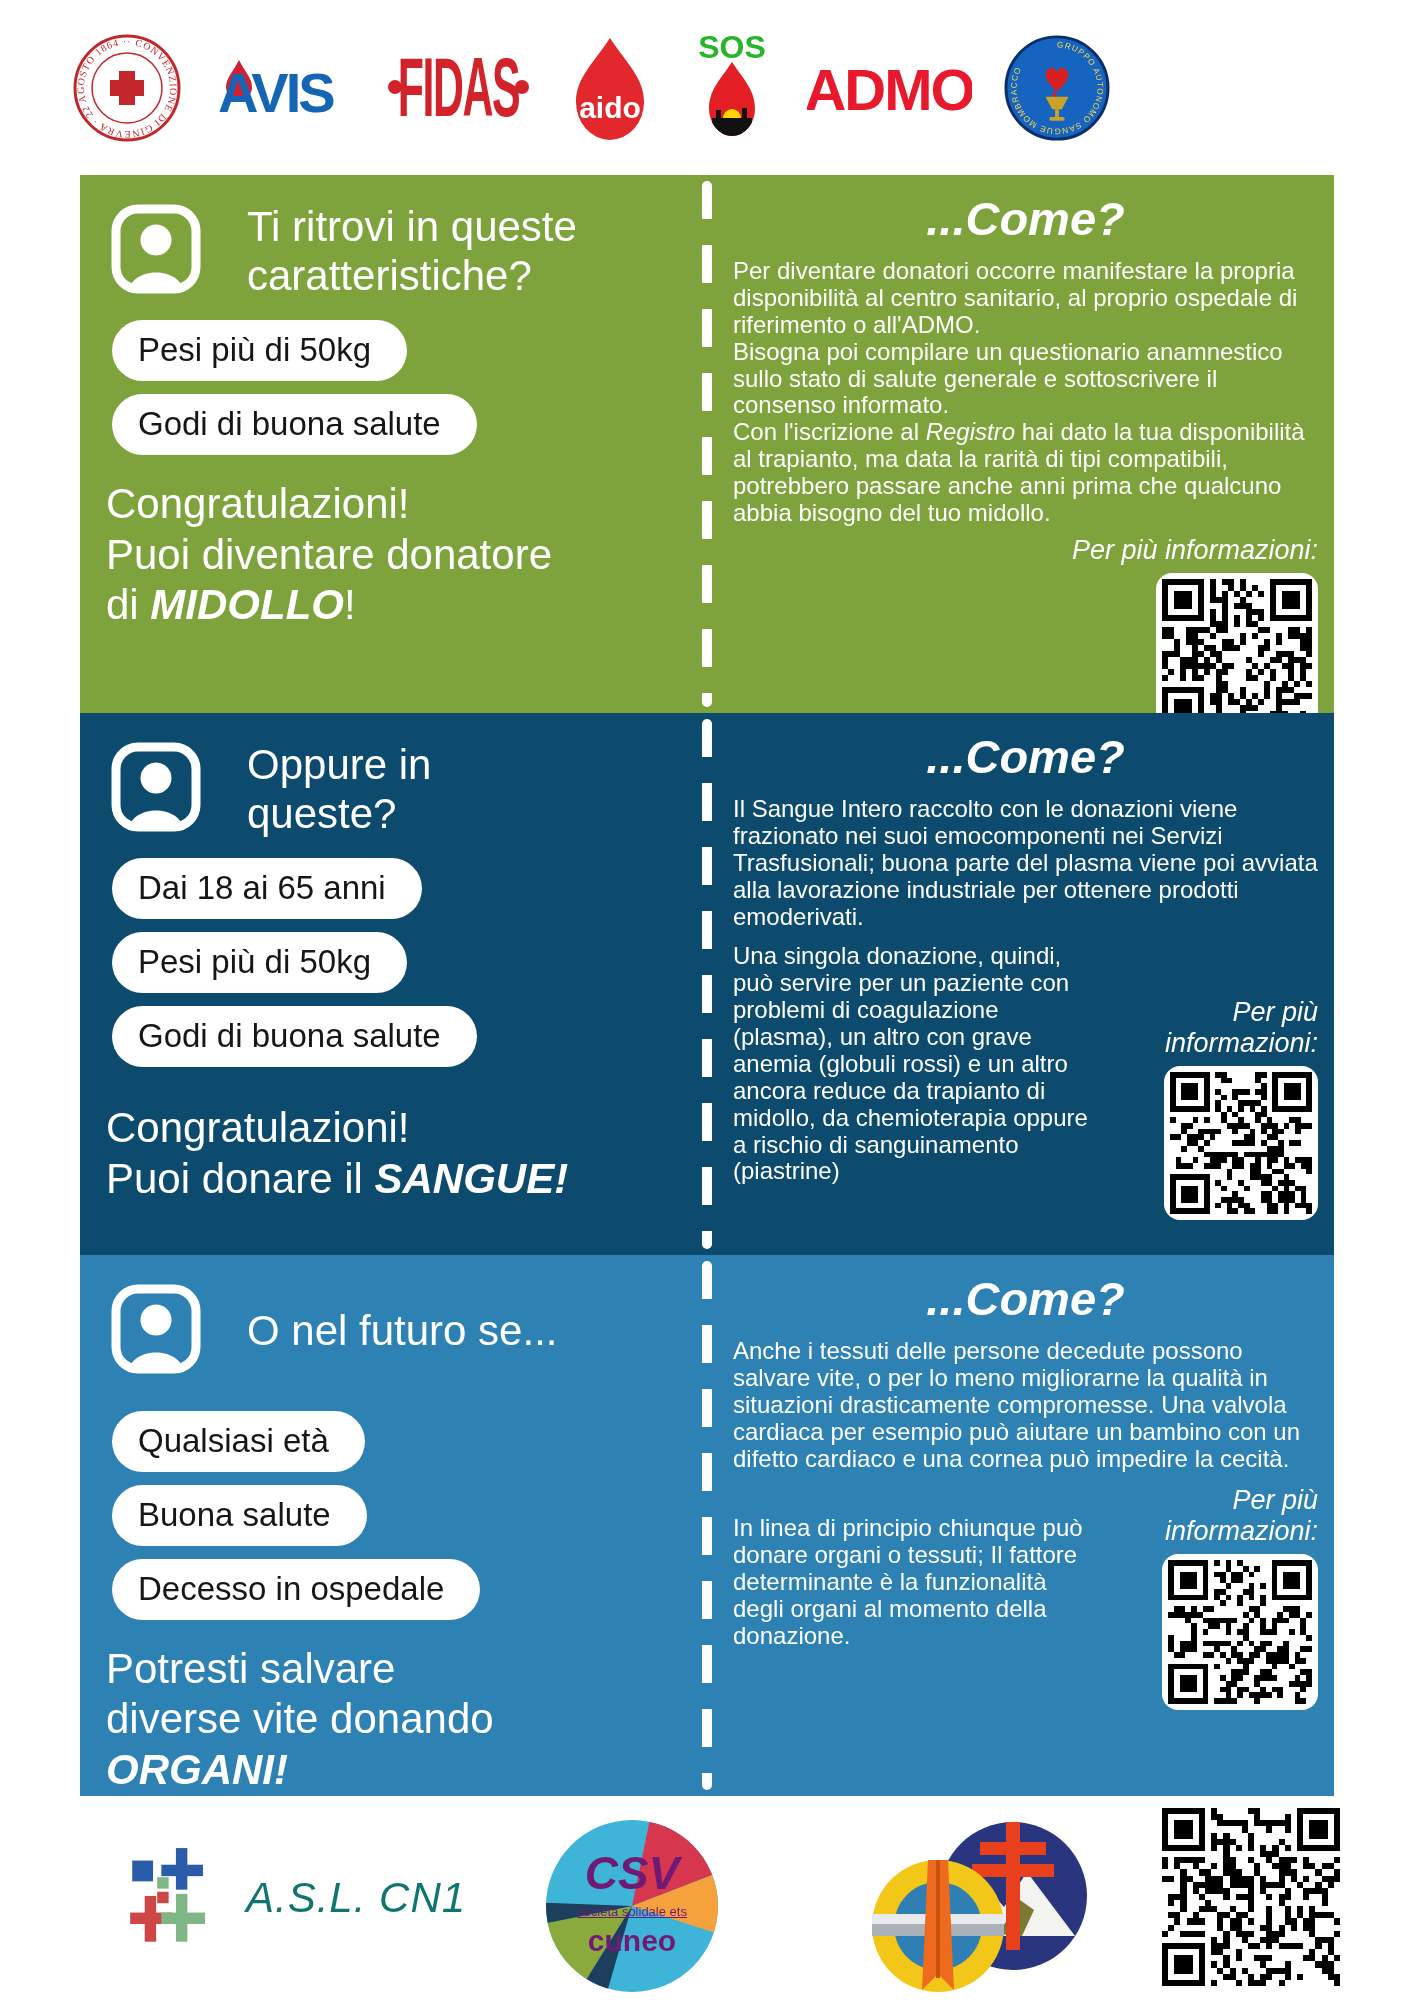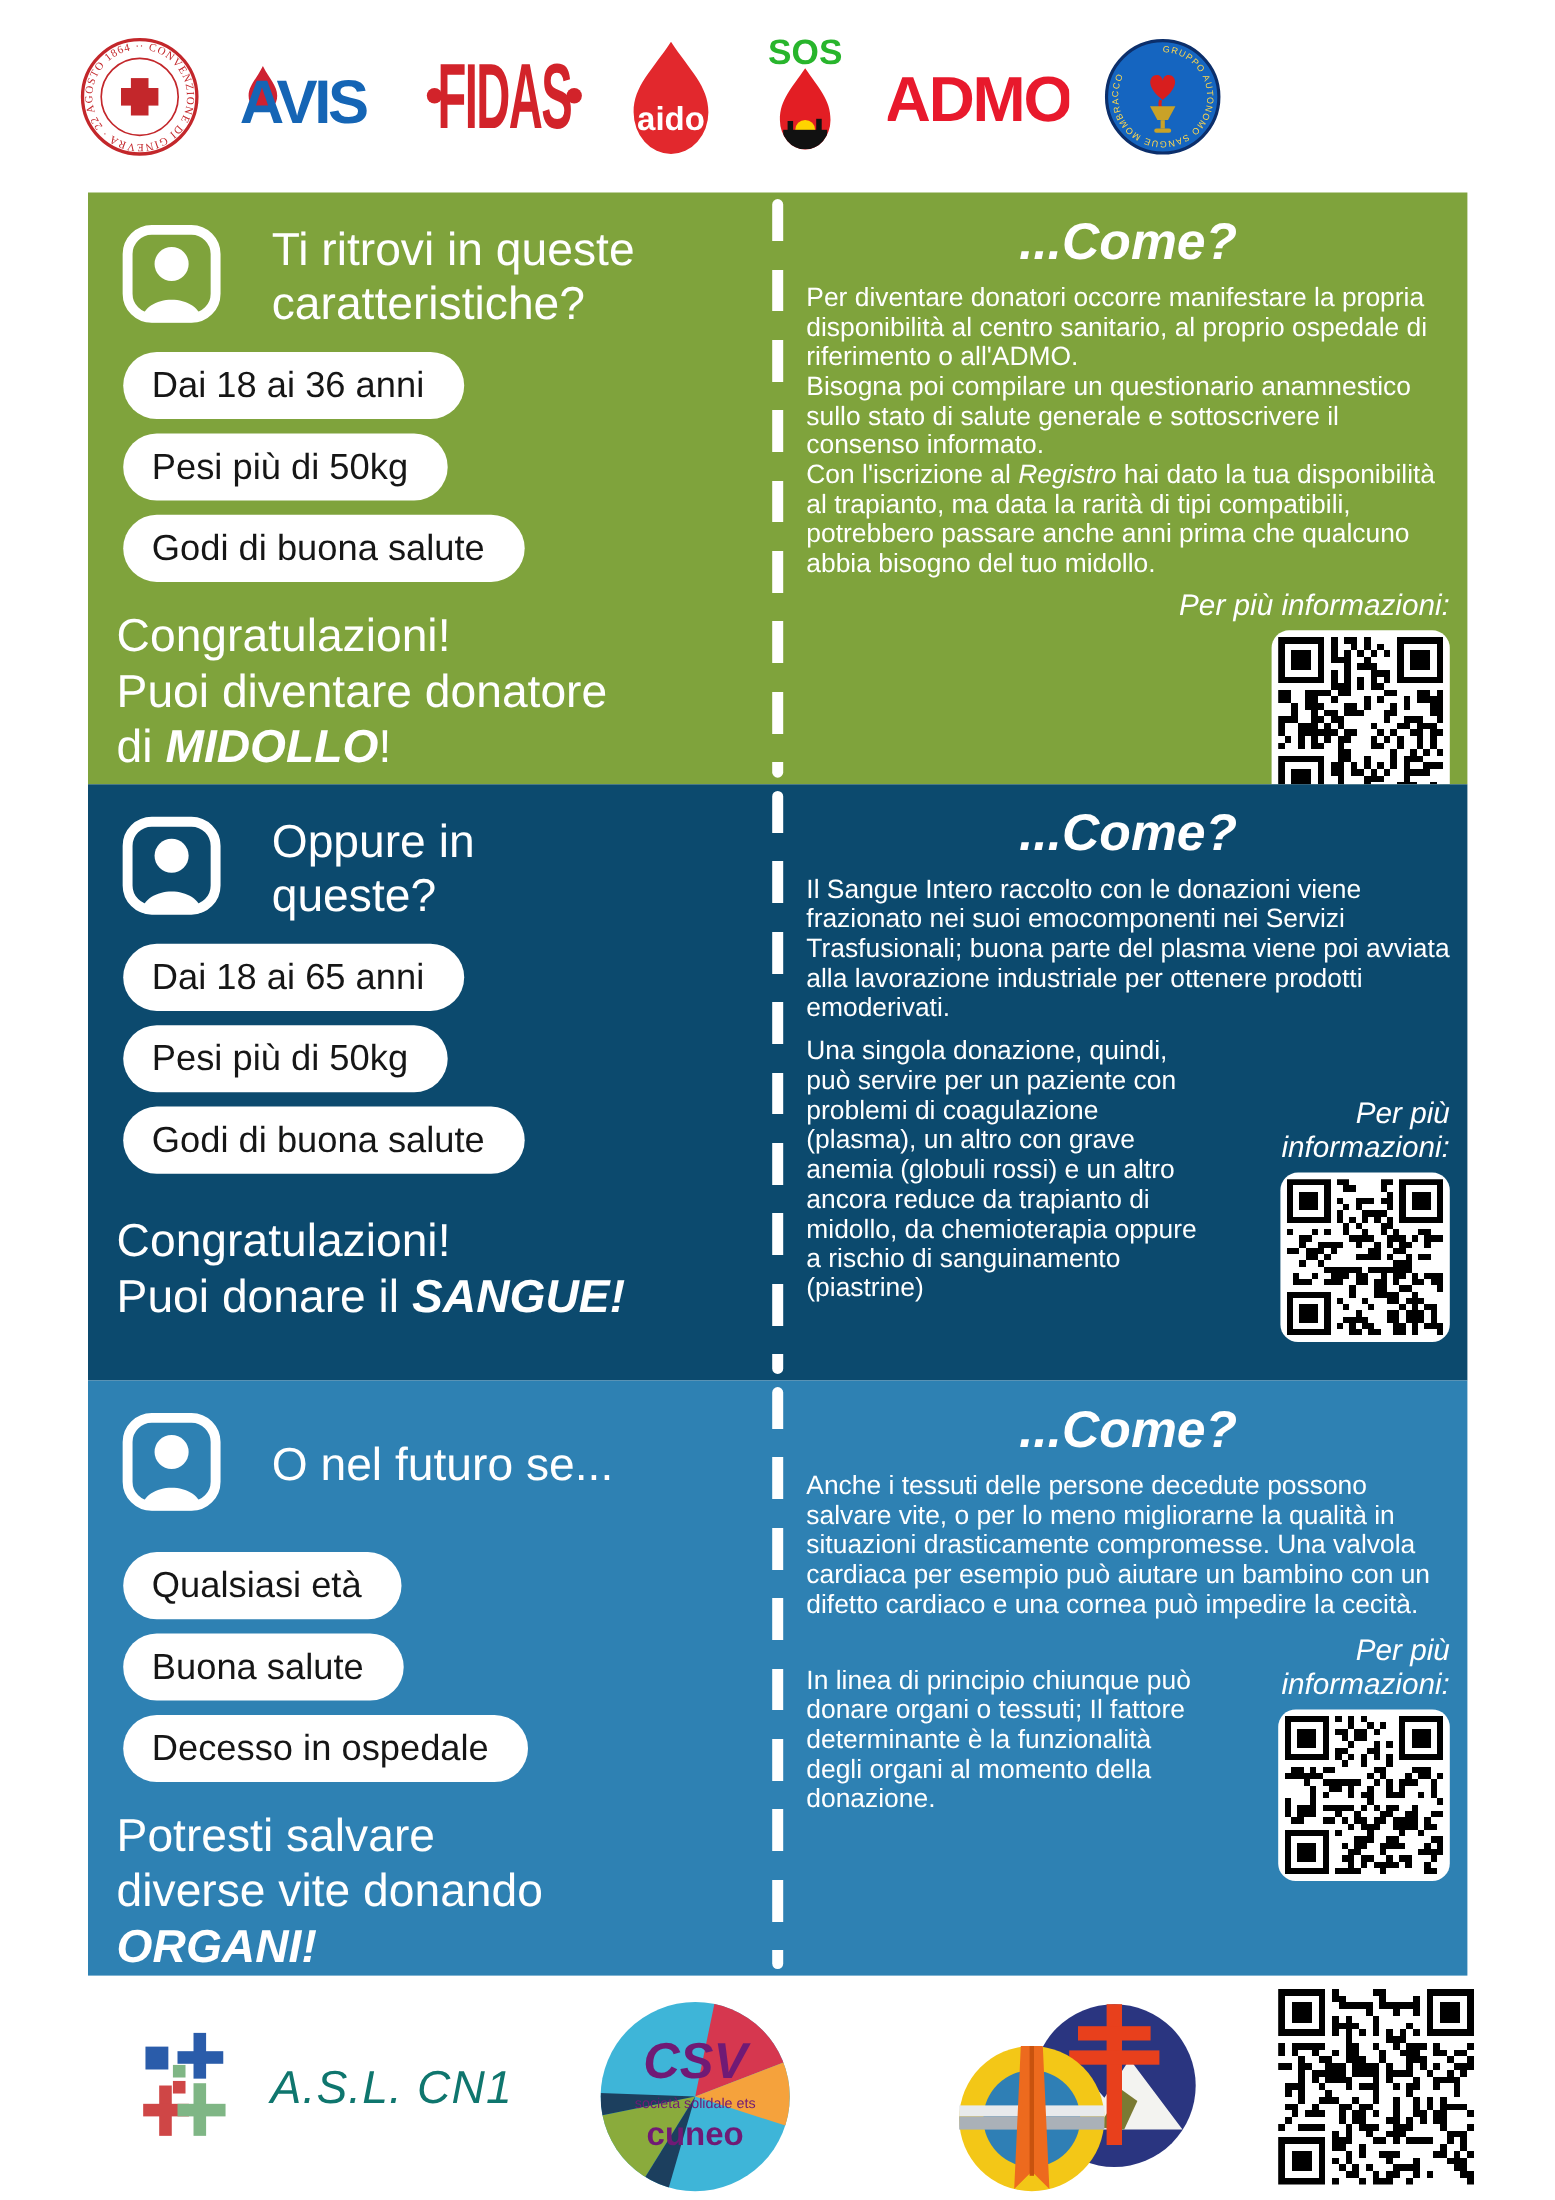--- a/index.html
+++ b/index.html
@@ -50,21 +50,21 @@
   .csv{position:absolute;left:546px;top:24px;width:172px;height:172px;border-radius:50%;
        overflow:hidden;background:#3EB5D8;}
   .csv .w{position:absolute;inset:0;}
   .w-red{clip-path:polygon(50% 50%,62% -8%,112% 26%);background:#D6374F;}
   .w-orange{clip-path:polygon(50% 50%,112% 26%,106% 68%);background:#F5A23C;}
   .w-green{clip-path:polygon(50% 50%,-10% 62%,14% 108%);background:#8AAB3C;}
   .w-navy1{clip-path:polygon(50% 50%,-4% 48%,-10% 62%);background:#1C3F5E;}
   .w-navy2{clip-path:polygon(50% 50%,14% 108%,32% 112%);background:#1C3F5E;}
   .csv-txt{position:absolute;width:100%;text-align:center;color:#701a75;}
   .csv-top{top:26px;font-size:46px;font-weight:bold;font-style:italic;}
-  .csv-mid{top:84px;font-size:13px;}
+  .csv-mid{top:84px;font-size:13px;text-decoration:underline;}
   .csv-bot{top:104px;font-size:30px;font-weight:bold;}
   .emblem{position:absolute;left:848px;top:18px;}
   .fqr{position:absolute;left:1162px;top:12px;}
 </style>
 </head>
 <body>
 
 <div class="page">
 
   <header class="hdr">
@@ -139,21 +139,20 @@
               </clipPath>
             </defs>
           <rect x="10" y="10" width="80" height="80" rx="22" fill="none" stroke="#fff" stroke-width="9"></rect>
           <circle cx="50" cy="41" r="15.5" fill="#fff"></circle>
           <path d="M22,96 C22,66 78,66 78,96 Z" fill="#fff" clip-path="url(#pc0)"></path>
         </svg>
         <div class="sec-title">Ti ritrovi in queste
 caratteristiche?</div>
       </div>
       <div class="pills">
-        <div class="pill">Dai 18 ai 36 anni</div>
         <div class="pill">Pesi più di 50kg</div>
         <div class="pill">Godi di buona salute</div>
       </div>
       <div class="congrats"><span>Congratulazioni!
 Puoi diventare donatore
 di </span><span class="b i">MIDOLLO</span><span>!</span></div>
     </div>
     <div class="half rh">
       <div class="come">...Come?</div>
       <div class="body"><span>Per diventare donatori occorre manifestare la propria disponibilità al centro sanitario, al proprio ospedale di riferimento o all'ADMO.

